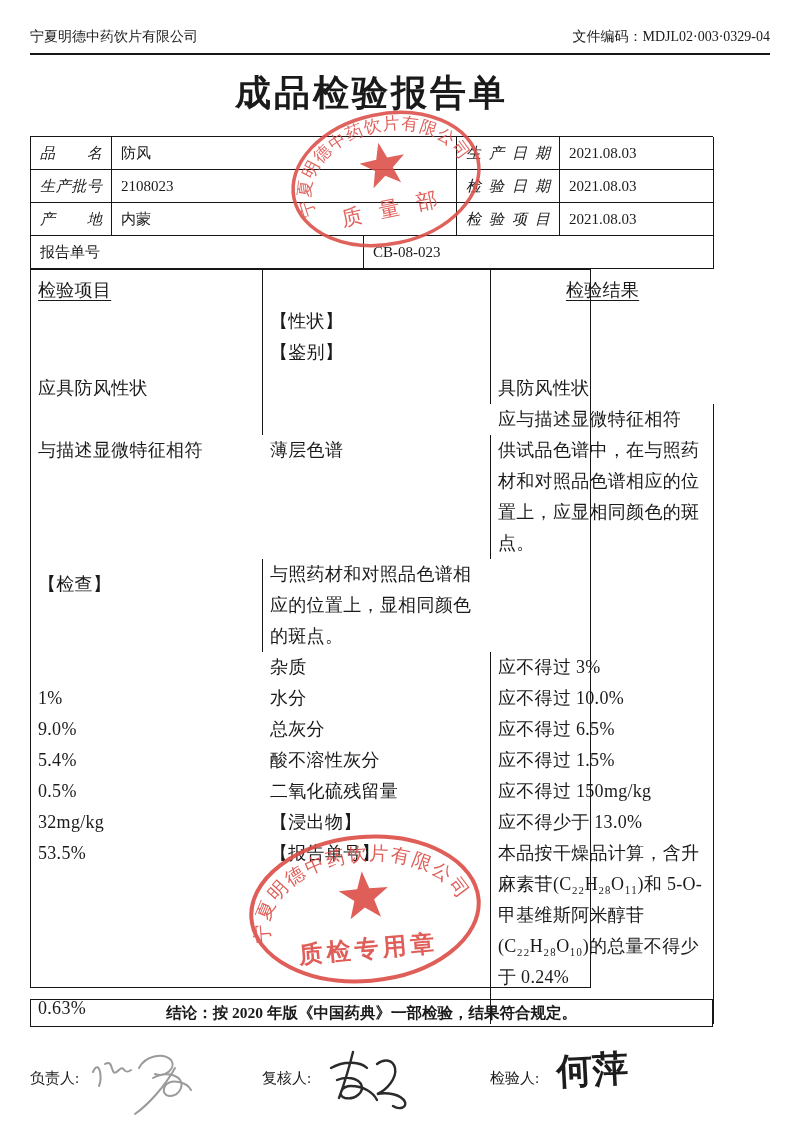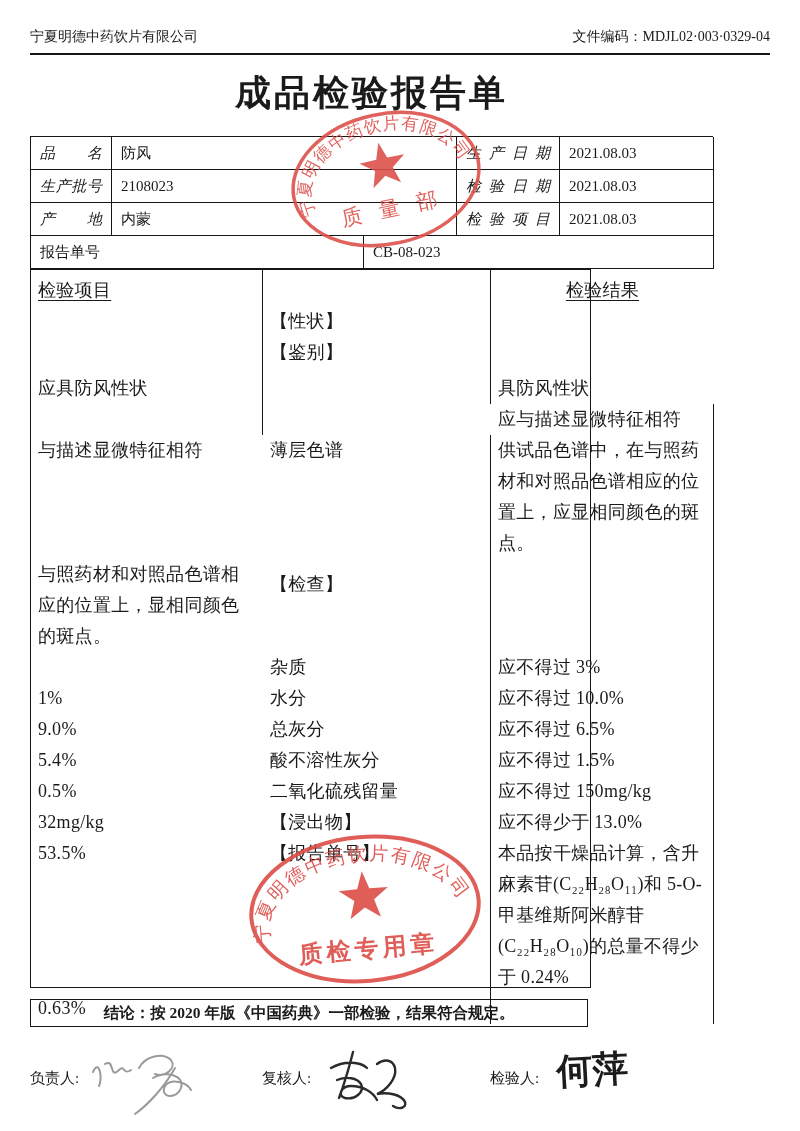--- a/index.html
+++ b/index.html
@@ -35,21 +35,21 @@
           font-size:18px; }
   .insp .cell { padding:0 7px; line-height:31px; letter-spacing:0.3px; }
   .insp .c1, .insp .c2 { border-right:1px solid #161616; }
   .ihead { padding-top:5px !important; }
   .ihead span { text-decoration:underline; text-underline-offset:4px; }
   .tc { text-align:center; }
   .pt36 { padding-top:36px !important; }
   .pt10 { padding-top:10px !important; }
 
   
-  .concl { margin:-1px 0 0 30px; width:558px; height:28px; line-height:26px;
+  .concl { margin:-1px 0 0 30px; width:683px; height:28px; line-height:26px;
            border:1px solid #161616; text-align:center; font-size:15.5px; font-weight:bold; }
 
   
   .signs { margin:6px 0 0 30px; width:683px; display:grid; grid-template-columns:232px 228px 223px; font-size:15px; }
   .sgroup { display:flex; align-items:center; height:90px; overflow:visible; }
   .sgroup .slabel { line-height:30px; white-space:nowrap; }
   .sig-svg { overflow:visible; }
 
   
   .stamp { position:absolute; pointer-events:none; }
@@ -103,23 +103,23 @@
 
     <div class="cell c3 pt36">具防风性状</div>
     <div class="cell c2"></div>
     <div class="cell c3"></div>
 
     <div class="cell c2">应与描述显微特征相符</div>
     <div class="cell c3">与描述显微特征相符</div>
 
     <div class="cell c1">薄层色谱</div>
     <div class="cell c2">供试品色谱中，在与照药材和对照品色谱相应的位置上，应显相同颜色的斑点。</div>
+    <div class="cell c1 pt10">【检查】</div>
+
     <div class="cell c3">与照药材和对照品色谱相应的位置上，显相同颜色的斑点。</div>
-
-    <div class="cell c1 pt10">【检查】</div>
     <div class="cell c2 pt10"></div>
     <div class="cell c3 pt10"></div>
 
     <div class="cell c1">杂质</div>
     <div class="cell c2">应不得过 3%</div>
     <div class="cell c3">1%</div>
 
     <div class="cell c1">水分</div>
     <div class="cell c2">应不得过 10.0%</div>
     <div class="cell c3">9.0%</div>

